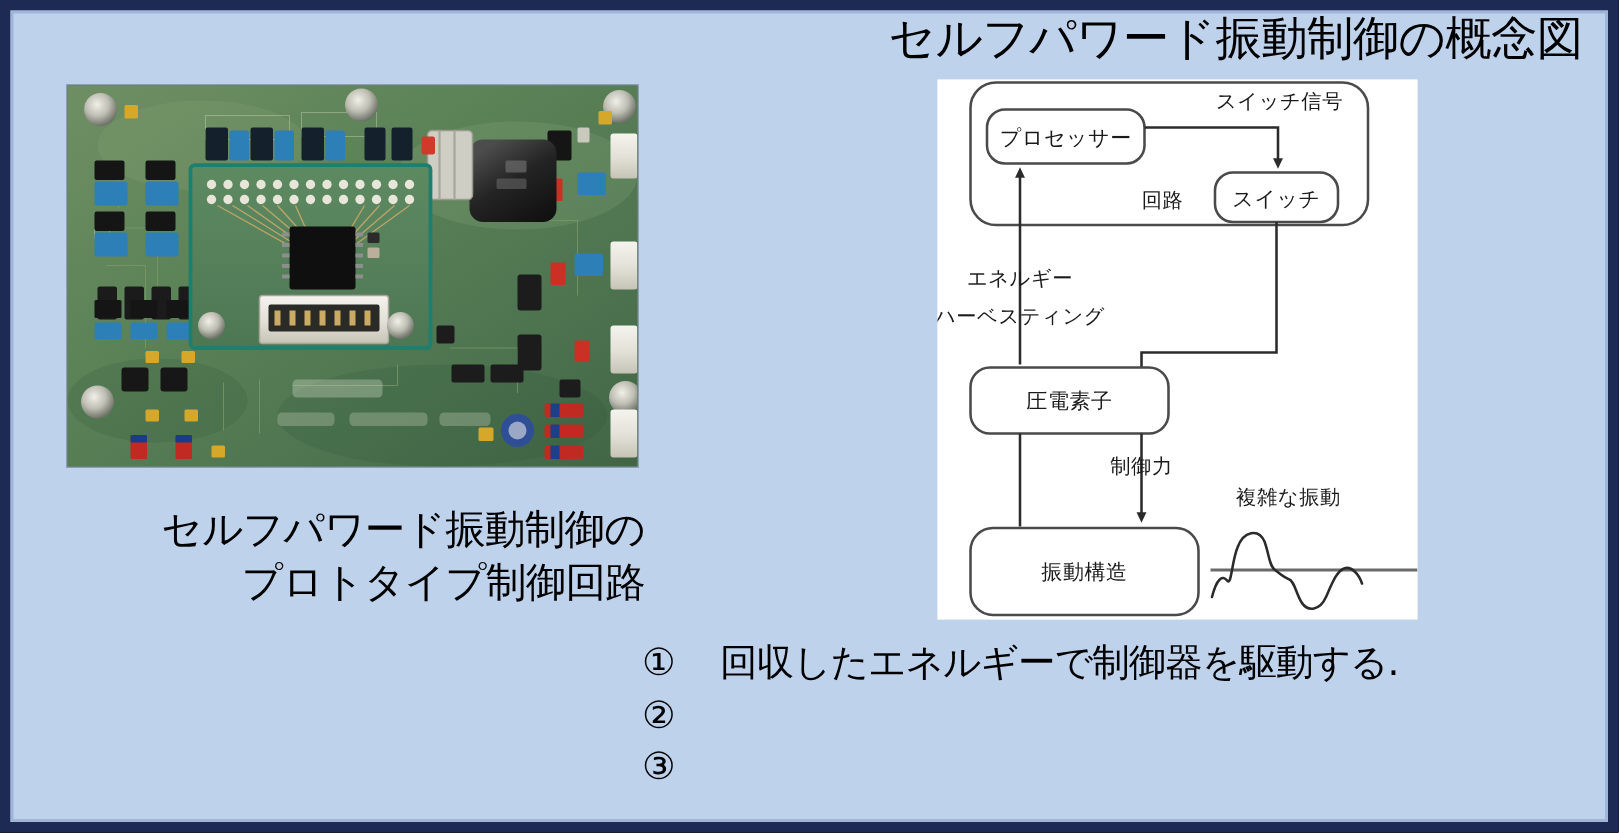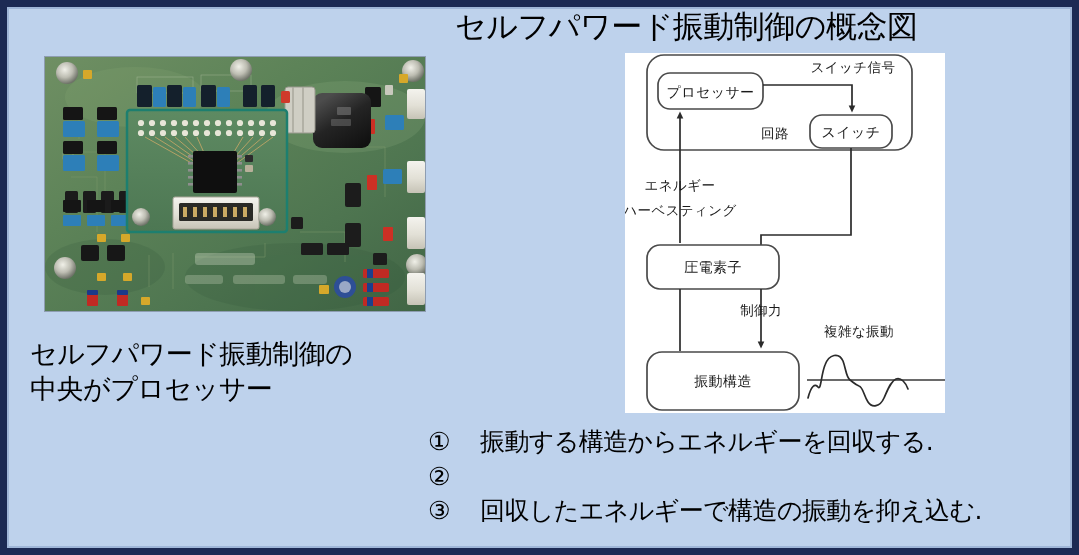--- a/index.html
+++ b/index.html
@@ -52,36 +52,36 @@
     box-shadow: 0 0 0 1px rgba(0,0,0,0.25);
   }
   #pcb-photo svg { display:block; width:100%; height:100%; }
 
   
   #pcb-caption {
     position: absolute;
     left: 30px;
     top: 336px;
     width: 400px;
-    text-align: left;
+    text-align: right;
     font-size: 27px;
     line-height: 1.30;
     color: #000000;
     letter-spacing: -0.5px;
     white-space: nowrap;
   }
   #pcb-caption div { }
 
   
   #diagram-title {
     position: absolute;
     left: 455px;
     top: 8px;
     width: 600px;
-    text-align: left;
+    text-align: right;
     font-size: 31px;
     line-height: 1.2;
     color: #000000;
     letter-spacing: -0.5px;
     white-space: nowrap;
   }
 
   
   #diagram-panel {
     position: absolute;
@@ -385,21 +385,21 @@
         <rect x="188" y="218" width="52" height="9" rx="3" fill="#cfd8c0"></rect>
         <rect x="248" y="218" width="34" height="9" rx="3" fill="#cfd8c0"></rect>
       </g>
 
       <rect x="236" y="34" width="9" height="12" rx="1.5" fill="#cf3a2b"></rect>
     </svg>
   </div>
 
   <div id="pcb-caption">
     <div>セルフパワード振動制御の</div>
-    <div>中央がプロセッサー</div>
+    <div>プロトタイプ制御回路</div>
   </div>
 
   <div id="diagram-title">セルフパワード振動制御の概念図</div>
 
   <div id="diagram-panel">
     <svg viewBox="0 0 320 360" xmlns="http://www.w3.org/2000/svg">
       <defs>
         <marker id="arrowhead" markerWidth="9" markerHeight="9" refX="4.2" refY="4.2" orient="auto" markerUnits="userSpaceOnUse">
           <path d="M0.7,0.9 L7.7,4.2 L0.7,7.5 Z" fill="#2b2b2b"></path>
         </marker>
@@ -448,23 +448,22 @@
                C238 334, 239 343, 243 349
                C247 355, 255 354, 259 345
                C263 336, 266 328, 271 326
                C276 324, 281 330, 283 336" fill="none" stroke="#2b2b2b" stroke-width="1.7" stroke-linecap="round"></path>
     </svg>
   </div>
 
   <div id="points-list">
     <div class="point-row">
       <span class="point-num">①</span>
-      <span class="point-text">振動する構造からエネルギーを回収する.</span>
+      <span class="point-text">回収したエネルギーで制御器を駆動する.</span>
     </div>
     <div class="point-row">
       <span class="point-num">②</span>
     </div>
     <div class="point-row">
       <span class="point-num">③</span>
-      <span class="point-text">回収したエネルギーで構造の振動を抑え込む.</span>
     </div>
   </div>
 </div>
 
 </body></html>

